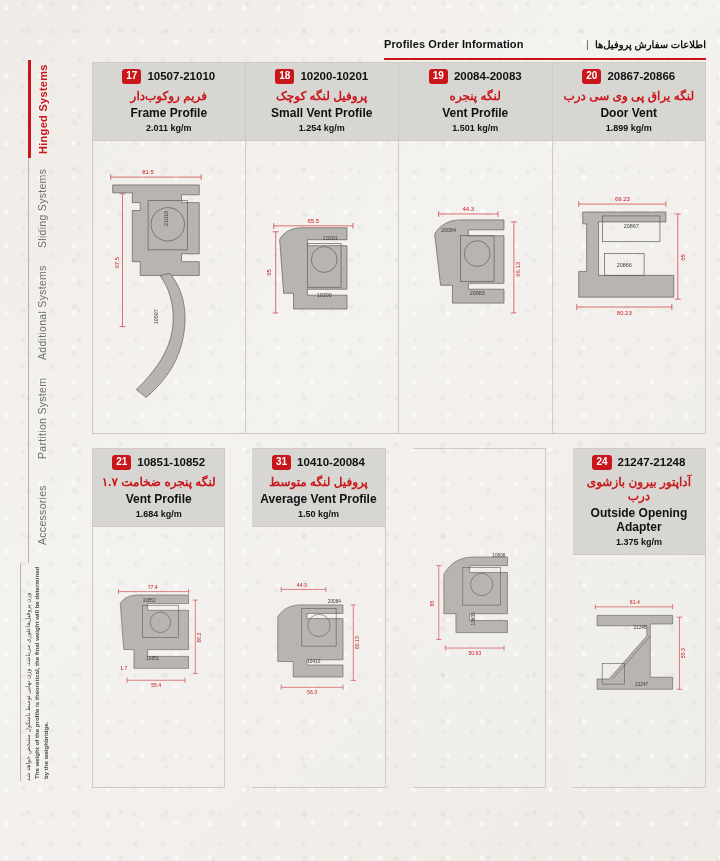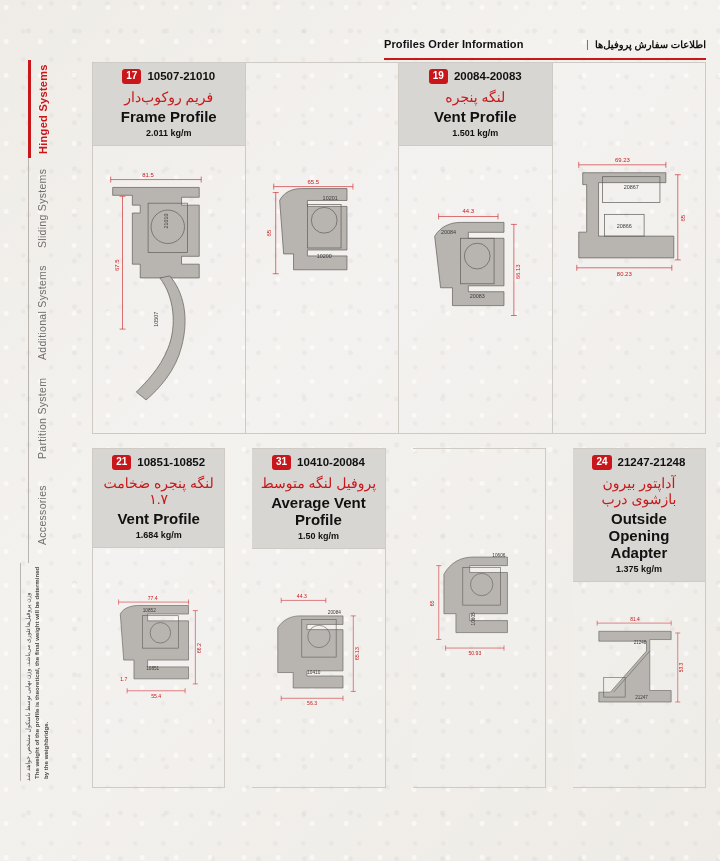--- a/index.html
+++ b/index.html
@@ -113,25 +113,25 @@
     font-size: 10px; font-weight: bold;
     border-radius: 3px;
     padding: 1px 4px 2px 4px;
     min-width: 18px; text-align: right;
     line-height: 1.15;
   }
   .code {
     font-size: 11.5px; font-weight: bold; color: #111;
   }
   .fa-name {
-    font-size: 14px; color: #c9161a; font-weight: normal;
+    font-size: 12px; color: #c9161a; font-weight: bold;
     direction: rtl; margin-bottom: 3px;
   }
   .en-name {
-    font-size: 15px; font-weight: bold; color: #111; margin-bottom: 3px;
+    font-size: 12px; font-weight: bold; color: #111; margin-bottom: 3px;
   }
   .weight { font-size: 9px; font-weight: bold; color: #111; }
   .card-body { flex: 1; position: relative; }
   .card-body svg { position: absolute; inset: 0; width: 100%; height: 100%; }
 </style>
 </head>
 <body>
 
 <div id="page">
 
@@ -203,20 +203,29 @@
             </g>
             <g font-size="5.5" fill="#3b3b3b" font-family="Liberation Sans, sans-serif">
               <text x="76" y="70" text-anchor="middle" transform="rotate(-90 76 70)">21010</text>
               <text x="66" y="170" text-anchor="middle" transform="rotate(-90 66 170)">10507</text>
             </g>
           </svg>
         </div>
       </div>
 
       <div class="card">
+        <div class="card-head">
+          <div class="code-line">
+            <span class="badge">18</span>
+            <span class="code">10200-10201</span>
+          </div>
+          <div class="fa-name">پروفیل لنگه کوچک</div>
+          <div class="en-name">Small Vent Profile</div>
+          <div class="weight">1.254 kg/m</div>
+        </div>
         <div class="card-body">
           <svg viewBox="0 0 154 280">
             <g stroke="#c9161a" stroke-width="0.6" fill="none" font-size="6" font-family="Liberation Sans, sans-serif">
               <line x1="28" y1="78" x2="108" y2="78"></line>
               <line x1="28" y1="75" x2="28" y2="81"></line>
                 <line x1="108" y1="75" x2="108" y2="81"></line>
               <text x="68" y="75" fill="#c9161a" stroke="none" text-anchor="middle">65.5</text>
               <line x1="30" y1="84" x2="30" y2="166"></line>
               <line x1="27" y1="84" x2="33" y2="84"></line>
                 <line x1="27" y1="166" x2="33" y2="166"></line>
@@ -264,20 +273,29 @@
             </g>
             <g font-size="5.5" fill="#3b3b3b" font-family="Liberation Sans, sans-serif">
               <text x="50" y="84" text-anchor="middle">20084</text>
               <text x="79" y="148" text-anchor="middle">20083</text>
             </g>
           </svg>
         </div>
       </div>
 
       <div class="card">
+        <div class="card-head">
+          <div class="code-line">
+            <span class="badge">20</span>
+            <span class="code">20867-20866</span>
+          </div>
+          <div class="fa-name">لنگه یراق پی وی سی درب</div>
+          <div class="en-name">Door Vent</div>
+          <div class="weight">1.899 kg/m</div>
+        </div>
         <div class="card-body">
           <svg viewBox="0 0 154 280">
             <g stroke="#c9161a" stroke-width="0.6" fill="none" font-size="6" font-family="Liberation Sans, sans-serif">
               <line x1="26" y1="56" x2="114" y2="56"></line>
               <line x1="26" y1="53" x2="26" y2="59"></line>
                 <line x1="114" y1="53" x2="114" y2="59"></line>
               <text x="70" y="53" fill="#c9161a" stroke="none" text-anchor="middle">69.23</text>
               <line x1="24" y1="160" x2="120" y2="160"></line>
               <line x1="24" y1="157" x2="24" y2="163"></line>
                 <line x1="120" y1="157" x2="120" y2="163"></line>

